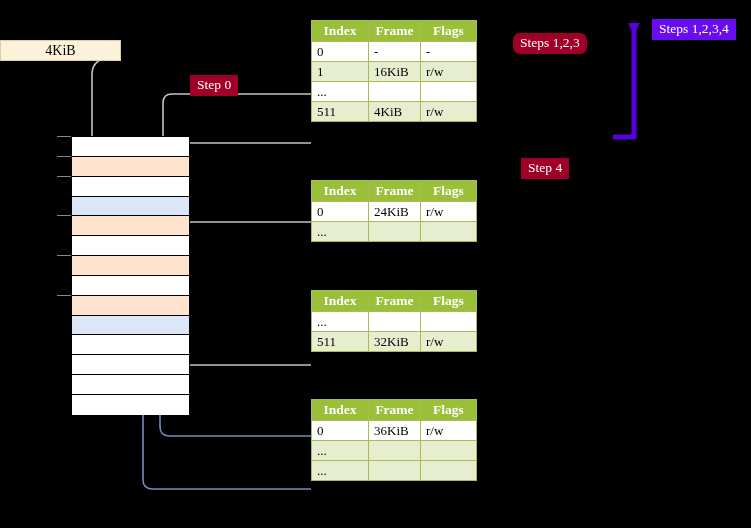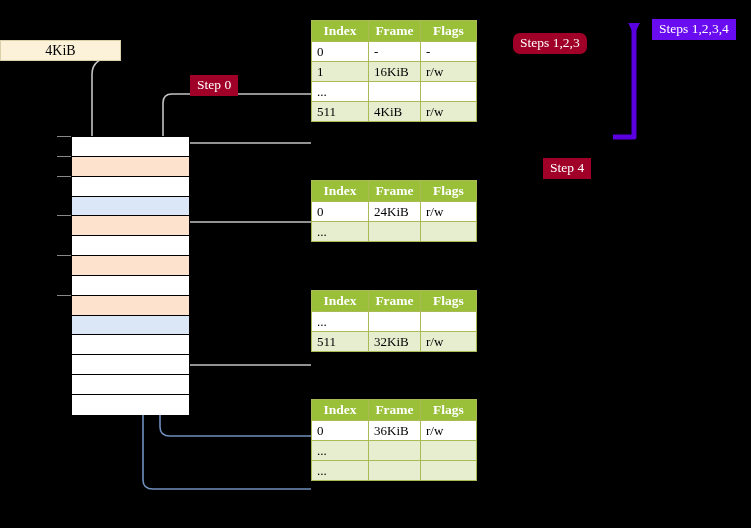--- a/index.html
+++ b/index.html
@@ -109,21 +109,21 @@
     </g>
   </svg>
 
   <div id="kib-box">
     <span>4KiB</span>
   </div>
 
   <div class="badge badge-dark" style="left:190px;top:41px;margin-top:34px;">Step 0</div>
   <div class="badge badge-dark" style="left:513px;top:33px;border-radius:7px;">Steps 1,2,3</div>
   <div class="badge badge-purple" style="left:652px;top:19px;">Steps 1,2,3,4</div>
-  <div class="badge badge-dark" style="left:543px;top:158px;">Step 4</div>
+  <div class="badge badge-dark" style="left:521px;top:158px;">Step 4</div>
 
   <div id="memgrid">
       <div class="mrow m-white" style="top: 0px;"></div>
       <div class="mrow m-orange" style="top: 19.85px;"></div>
       <div class="mrow m-white" style="top: 39.7px;"></div>
       <div class="mrow m-blue" style="top: 59.55px;"></div>
       <div class="mrow m-orange" style="top: 79.4px;"></div>
       <div class="mrow m-white" style="top: 99.25px;"></div>
       <div class="mrow m-orange" style="top: 119.1px;"></div>
       <div class="mrow m-white" style="top: 138.95px;"></div>

